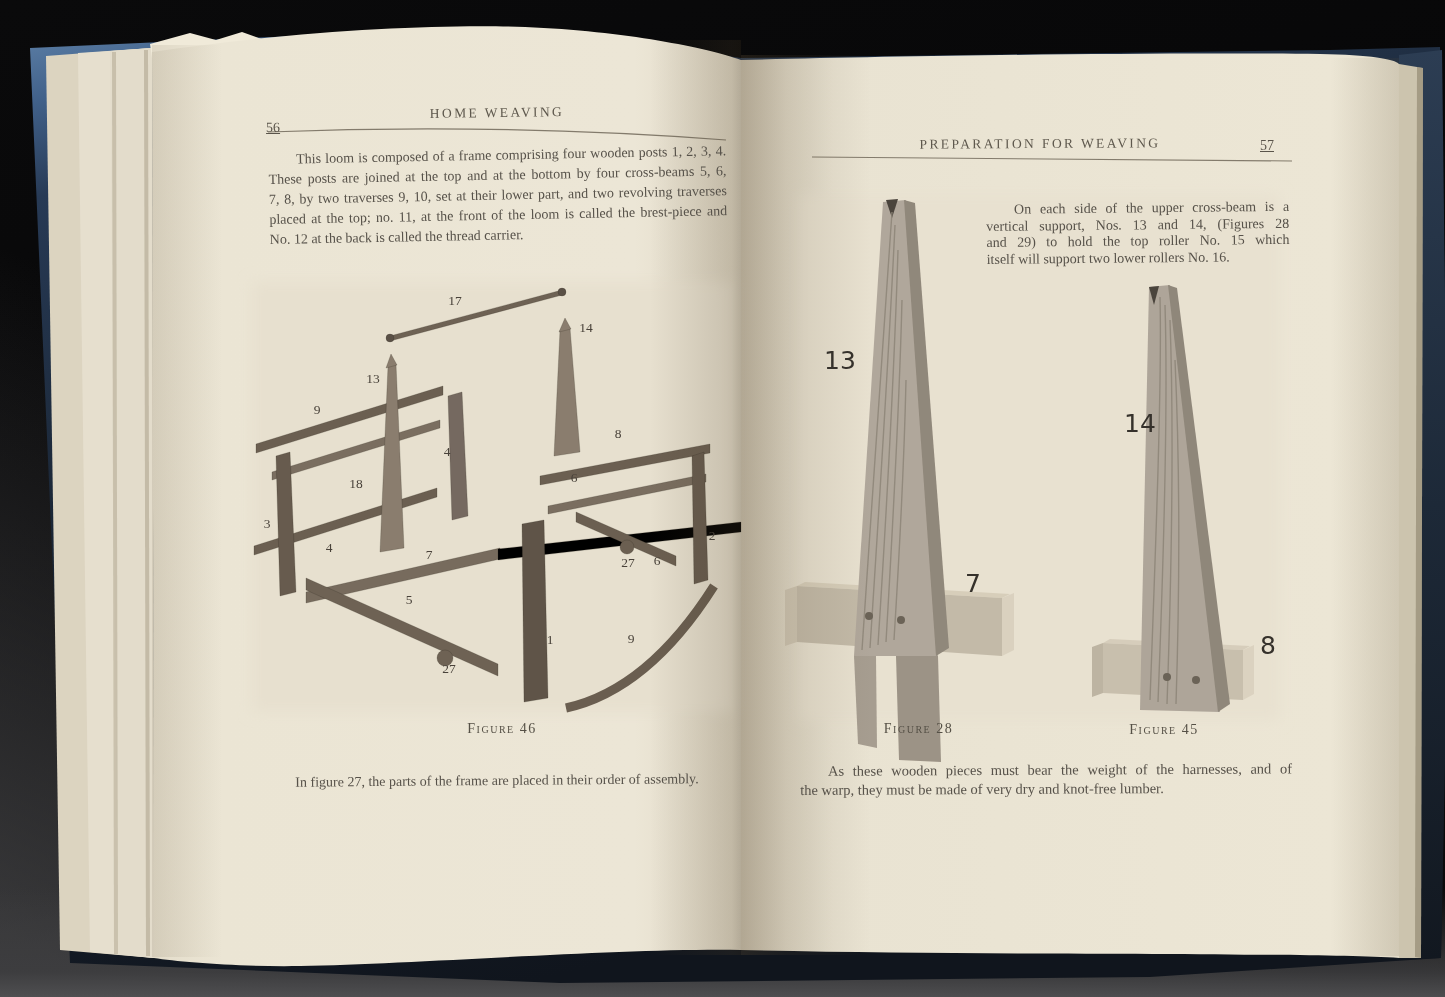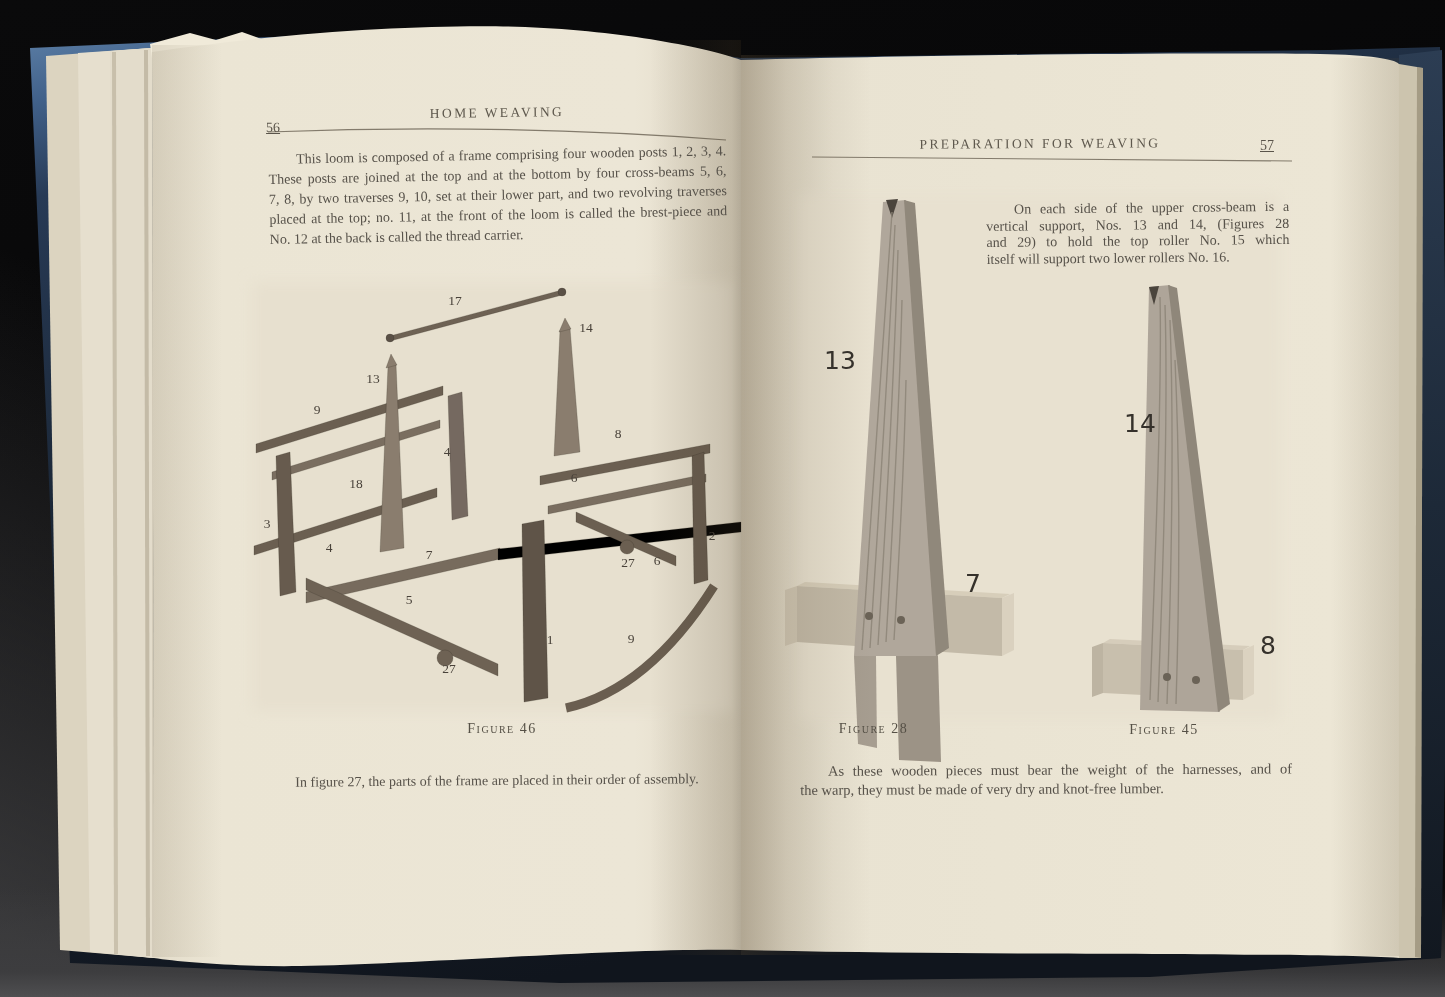--- a/index.html
+++ b/index.html
@@ -208,21 +208,21 @@
 
   <div class="txt pgnum" style="left:1260px;top:138px;">57</div>
   <div class="txt hdr" style="left:1040px;top:136px;transform:translateX(-50%) rotate(-0.3deg);">PREPARATION FOR WEAVING</div>
   <div class="txt para" style="left:986px;top:202px;width:303px;line-height:16.5px;font-size:14px;transform:rotate(-0.6deg);transform-origin:0 0;">
       <div class="tline">On each side of the upper cross-beam is a</div>
       <div class="tline">vertical support, Nos. 13 and 14, (Figures 28</div>
       <div class="tline">and 29) to hold the top roller No. 15 which</div>
       <div class="tline last">itself will support two lower rollers No. 16.</div>
     </div>
 
-  <div class="fig-caption" style="left:868px;top:721px;padding-left:11px;">Figure 28</div>
+  <div class="fig-caption" style="left:913px;top:721px;padding-left:11px;">Figure 28</div>
   <div class="fig-caption" style="left:1164px;top:722px;">Figure 45</div>
   <div class="labels-layer">
       <span class="fig-label f28" style="left: 840px; top: 360px;">13</span>
       <span class="fig-label f28" style="left: 973px; top: 583px;">7</span>
     </div>
   <div class="labels-layer">
       <span class="fig-label f28" style="left: 1140px; top: 423px;">14</span>
       <span class="fig-label f28" style="left: 1268px; top: 645px;">8</span>
     </div>
 

